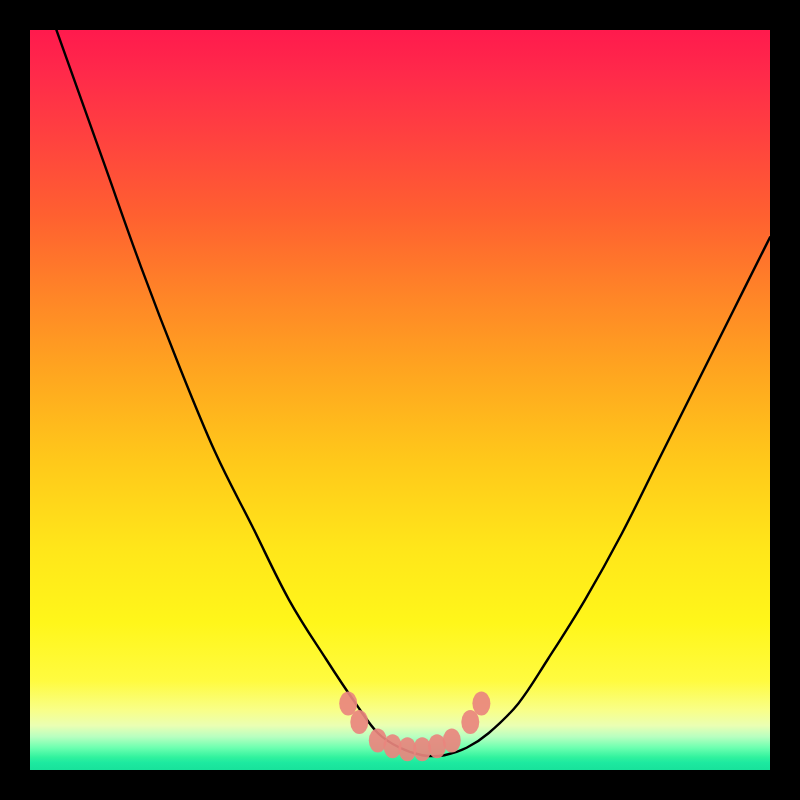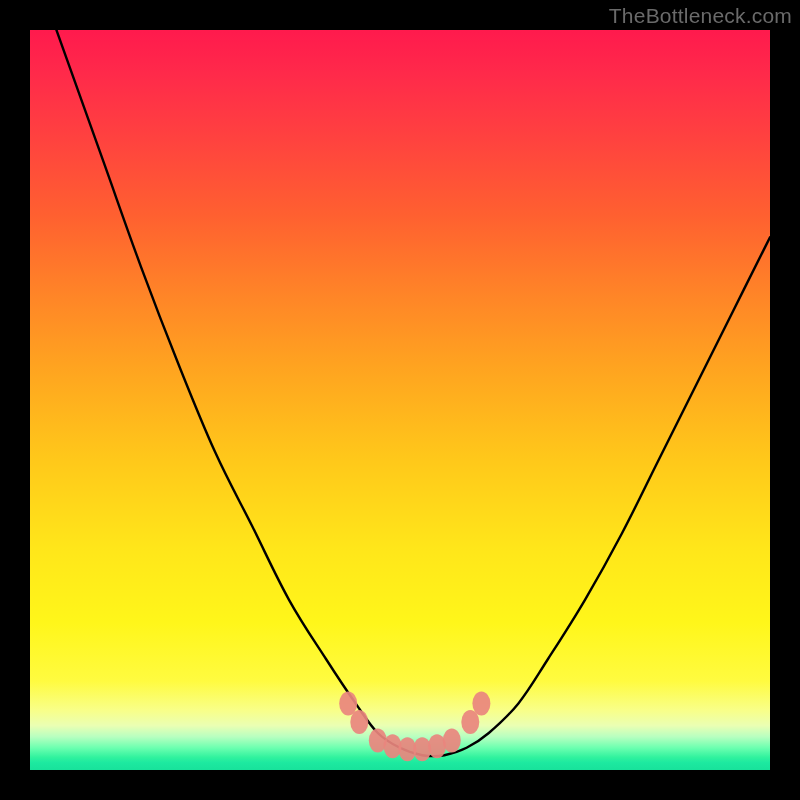--- a/index.html
+++ b/index.html
@@ -62,21 +62,20 @@
     left: 0;
     width: 740px;
     height: 740px;
     pointer-events: none;
   }
 </style>
 </head>
 <body>
 
 <div class="frame">
-  <div class="watermark">TheBottleneck.com</div>
   <div class="plot">
     <svg class="curve" viewBox="0 0 740 740">
       <g id="curve-group">
           <path d="M 0 -74.00000000000011 C 6.66 -55.35200000000009, 23.68 -7.696000000000005, 37 29.600000000000023 C 50.32 66.89600000000004, 60.68 95.90400000000005, 74 133.20000000000005 C 87.32 170.49600000000004, 97.68 200.83599999999998, 111 236.79999999999995 C 124.32 272.76399999999995, 134.68 299.69999999999993, 148 332.99999999999994 C 161.32 366.29999999999995, 171.68 392.496, 185 421.8 C 198.32 451.10400000000004, 208.68 469.15999999999997, 222 495.79999999999995 C 235.32 522.4399999999999, 245.68 545.824, 259 569.8 C 272.32 593.776, 284.012 610.352, 296 629 C 307.988 647.648, 316.276 660.0799999999999, 325.6 673.4 C 334.92400000000004 686.72, 339.80799999999994 695.008, 347.79999999999995 703 C 355.792 710.992, 362.008 713.804, 370 717.8 C 377.992 721.7959999999999, 384.208 723.868, 392.20000000000005 725.2 C 400.19200000000006 726.532, 406.4080000000001 726.532, 414.40000000000003 725.2 C 422.392 723.868, 428.60799999999995 721.7959999999999, 436.59999999999997 717.8 C 444.592 713.804, 449.476 710.992, 458.8 703 C 468.124 695.008, 477.744 686.72, 488.40000000000003 673.4 C 499.05600000000004 660.0799999999999, 506.012 647.648, 518 629 C 529.9879999999999 610.352, 541.68 592.444, 555 569.8 C 568.32 547.156, 578.68 528.508, 592 503.2 C 605.32 477.892, 615.68 455.84, 629 429.2 C 642.32 402.56, 652.68 381.84, 666 355.2 C 679.32 328.56, 689.68 307.84, 703 281.2 C 716.32 254.56, 733.34 220.52000000000004, 740 207.20000000000005" fill="none" stroke="#000" stroke-width="2.4" stroke-linecap="round"></path>
         </g>
       <g id="marker-group">
           <ellipse cx="318.2" cy="673.4" rx="9" ry="12" fill="#e9867e" fill-opacity="0.92"></ellipse>
           <ellipse cx="329.3" cy="691.9" rx="9" ry="12" fill="#e9867e" fill-opacity="0.92"></ellipse>
           <ellipse cx="347.79999999999995" cy="710.4" rx="9" ry="12" fill="#e9867e" fill-opacity="0.92"></ellipse>
           <ellipse cx="362.59999999999997" cy="716.32" rx="9" ry="12" fill="#e9867e" fill-opacity="0.92"></ellipse>

